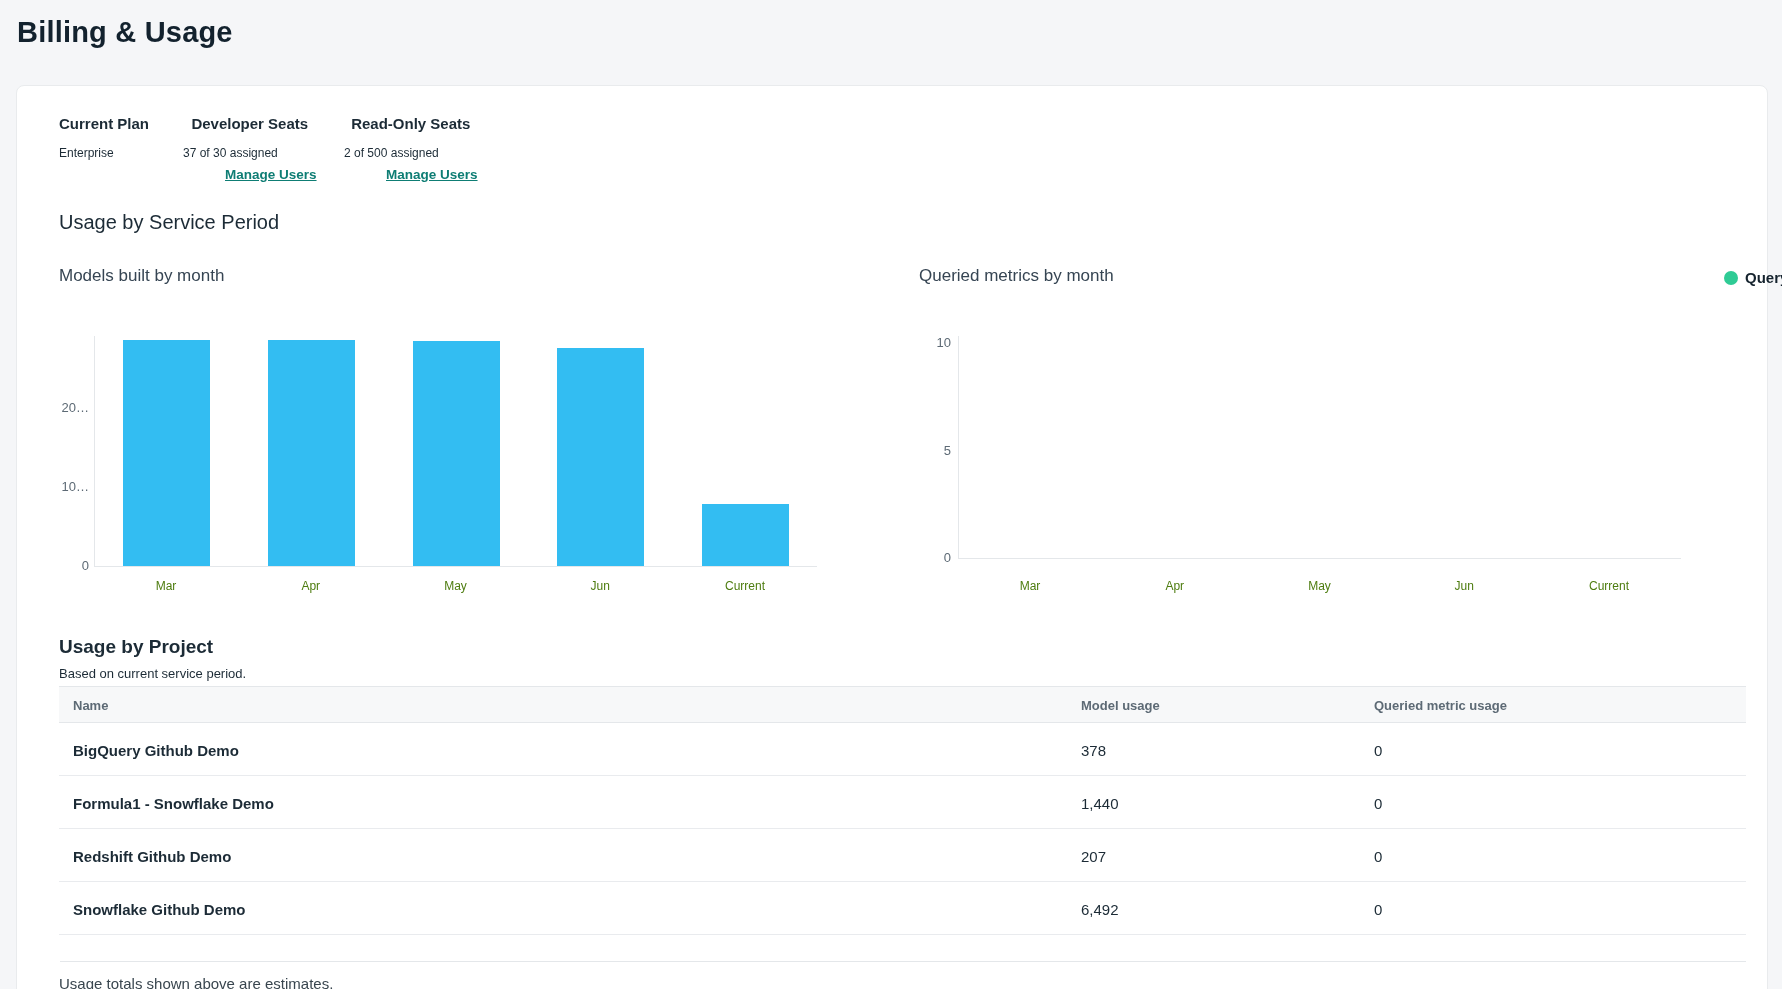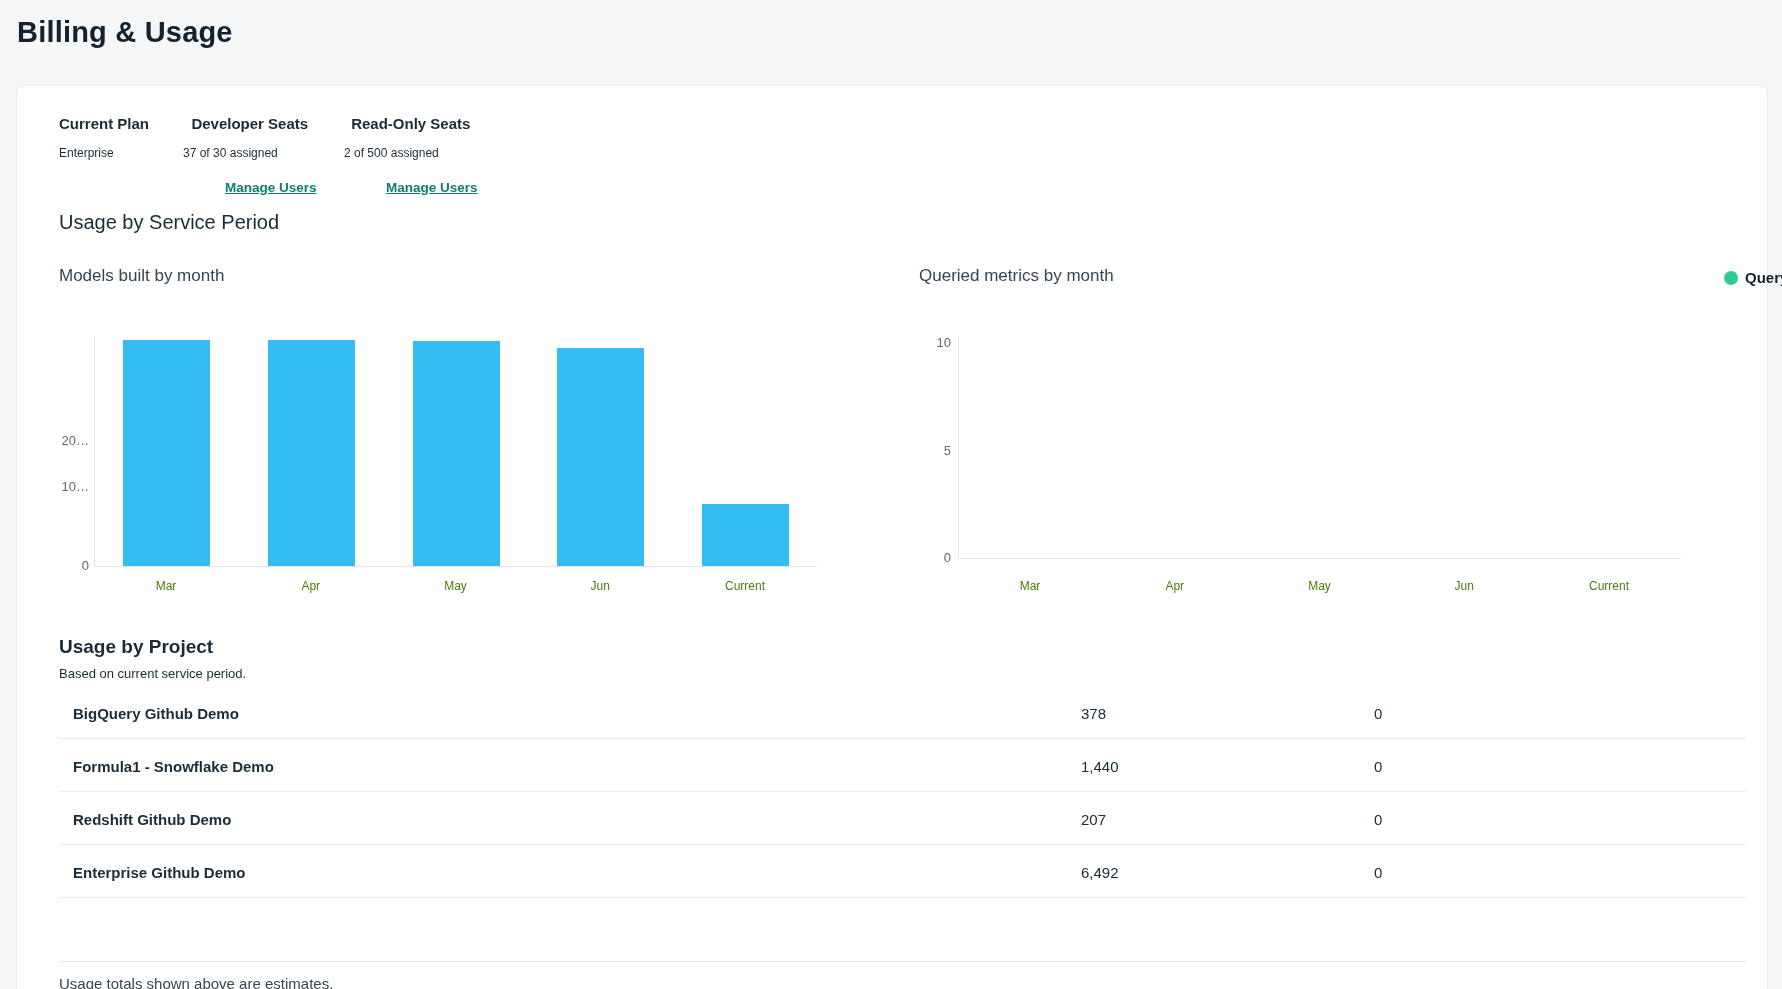--- a/index.html
+++ b/index.html
@@ -15,21 +15,21 @@
     font-size:29px; font-weight:700; color:#13222e; letter-spacing:0.2px;
   }
   .card {
     position:absolute; left:16px; top:85px; width:1752px; height:1060px;
     background:#ffffff; border:1px solid #e9ebed; border-radius:8px;
   }
   .plan-col { position:absolute; top:29px; }
   .plan-label { font-size:15px; font-weight:700; color:#1c2b36;text-align:center; }
   .plan-value { margin-top:14px; font-size:12px; font-weight:400; color:#1c2b36; }
   .manage-link {
-    display:inline-block; margin-top:20px;
+    display:inline-block; margin-top:7px;
     font-size:13.5px; font-weight:600; color:#0e7d74;
     text-decoration:underline; cursor:pointer;padding-left:42px;
   }
   .section-heading {
     position:absolute; left:42px; top:125px;
     font-size:20px; font-weight:400; color:#1c2b36;
   }
   .chart-title {
     position:absolute; top:180px;
     font-size:17px; font-weight:400; color:#364553;
@@ -107,21 +107,21 @@
   <div class="legend">
     <span class="legend-dot" style="background: rgb(47, 203, 149);"></span>
     <span class="legend-label">Query</span>
   </div>
 
   <div class="plot-layer" id="models-plot">
       <div class="axis-vline" style="left: 77px; top: 250px; width: 1px; height: 230px;"></div>
       <div class="axis-hline" style="left: 77px; top: 480px; width: 723px; height: 1px;"></div>
       <div class="ytick" style="left: 12px; top: 472px;">0</div>
       <div class="ytick" style="left: 12px; top: 393px;">10…</div>
-      <div class="ytick" style="left: 12px; top: 314px; margin-top: 33px;">20…</div>
+      <div class="ytick" style="left: 12px; top: 314px;">20…</div>
       <div class="xlabel" style="left: 104px; top: 492px;">Mar</div>
       <div class="xlabel" style="left: 248.75px; top: 492px;">Apr</div>
       <div class="xlabel" style="left: 393.5px; top: 492px;">May</div>
       <div class="xlabel" style="left: 538.25px; top: 492px;">Jun</div>
       <div class="xlabel" style="left: 683px; top: 492px;">Current</div>
       <div class="bar" style="left: 106px; top: 254px; width: 87px; height: 226px; background: rgb(51, 189, 242);"></div>
       <div class="bar" style="left: 250.75px; top: 254px; width: 87px; height: 226px; background: rgb(51, 189, 242);"></div>
       <div class="bar" style="left: 395.5px; top: 255px; width: 87px; height: 225px; background: rgb(51, 189, 242);"></div>
       <div class="bar" style="left: 540.25px; top: 262px; width: 87px; height: 218px; background: rgb(51, 189, 242);"></div>
       <div class="bar" style="left: 685px; top: 418px; width: 87px; height: 62px; background: rgb(51, 189, 242);"></div>
@@ -136,37 +136,42 @@
       <div class="xlabel" style="left: 1112.75px; top: 492px;">Apr</div>
       <div class="xlabel" style="left: 1257.5px; top: 492px;">May</div>
       <div class="xlabel" style="left: 1402.25px; top: 492px;">Jun</div>
       <div class="xlabel" style="left: 1547px; top: 492px;">Current</div>
     </div>
 
   <div class="table-heading">Usage by Project</div>
   <div class="table-subtitle">Based on current service period.</div>
 
   <div class="usage-table">
+    <div class="thead">
+      <div class="th col-name">Name</div>
+      <div class="th col-model">Model usage</div>
+      <div class="th col-queried">Queried metric usage</div>
+    </div>
     <div class="trow">
       <div class="td name col-name">BigQuery Github Demo</div>
       <div class="td col-model">378</div>
       <div class="td col-queried">0</div>
     </div>
     <div class="trow">
       <div class="td name col-name">Formula1 - Snowflake Demo</div>
       <div class="td col-model">1,440</div>
       <div class="td col-queried">0</div>
     </div>
     <div class="trow">
       <div class="td name col-name">Redshift Github Demo</div>
       <div class="td col-model">207</div>
       <div class="td col-queried">0</div>
     </div>
     <div class="trow">
-      <div class="td name col-name">Enterprise Github Demo</div>
+      <div class="td name col-name">Snowflake Github Demo</div>
       <div class="td col-model">6,492</div>
       <div class="td col-queried">0</div>
     </div>
   </div>
 
   <div class="table-endline"></div>
   <div class="footnote">Usage totals shown above are estimates.</div>
 </div>
 
 </body></html>

